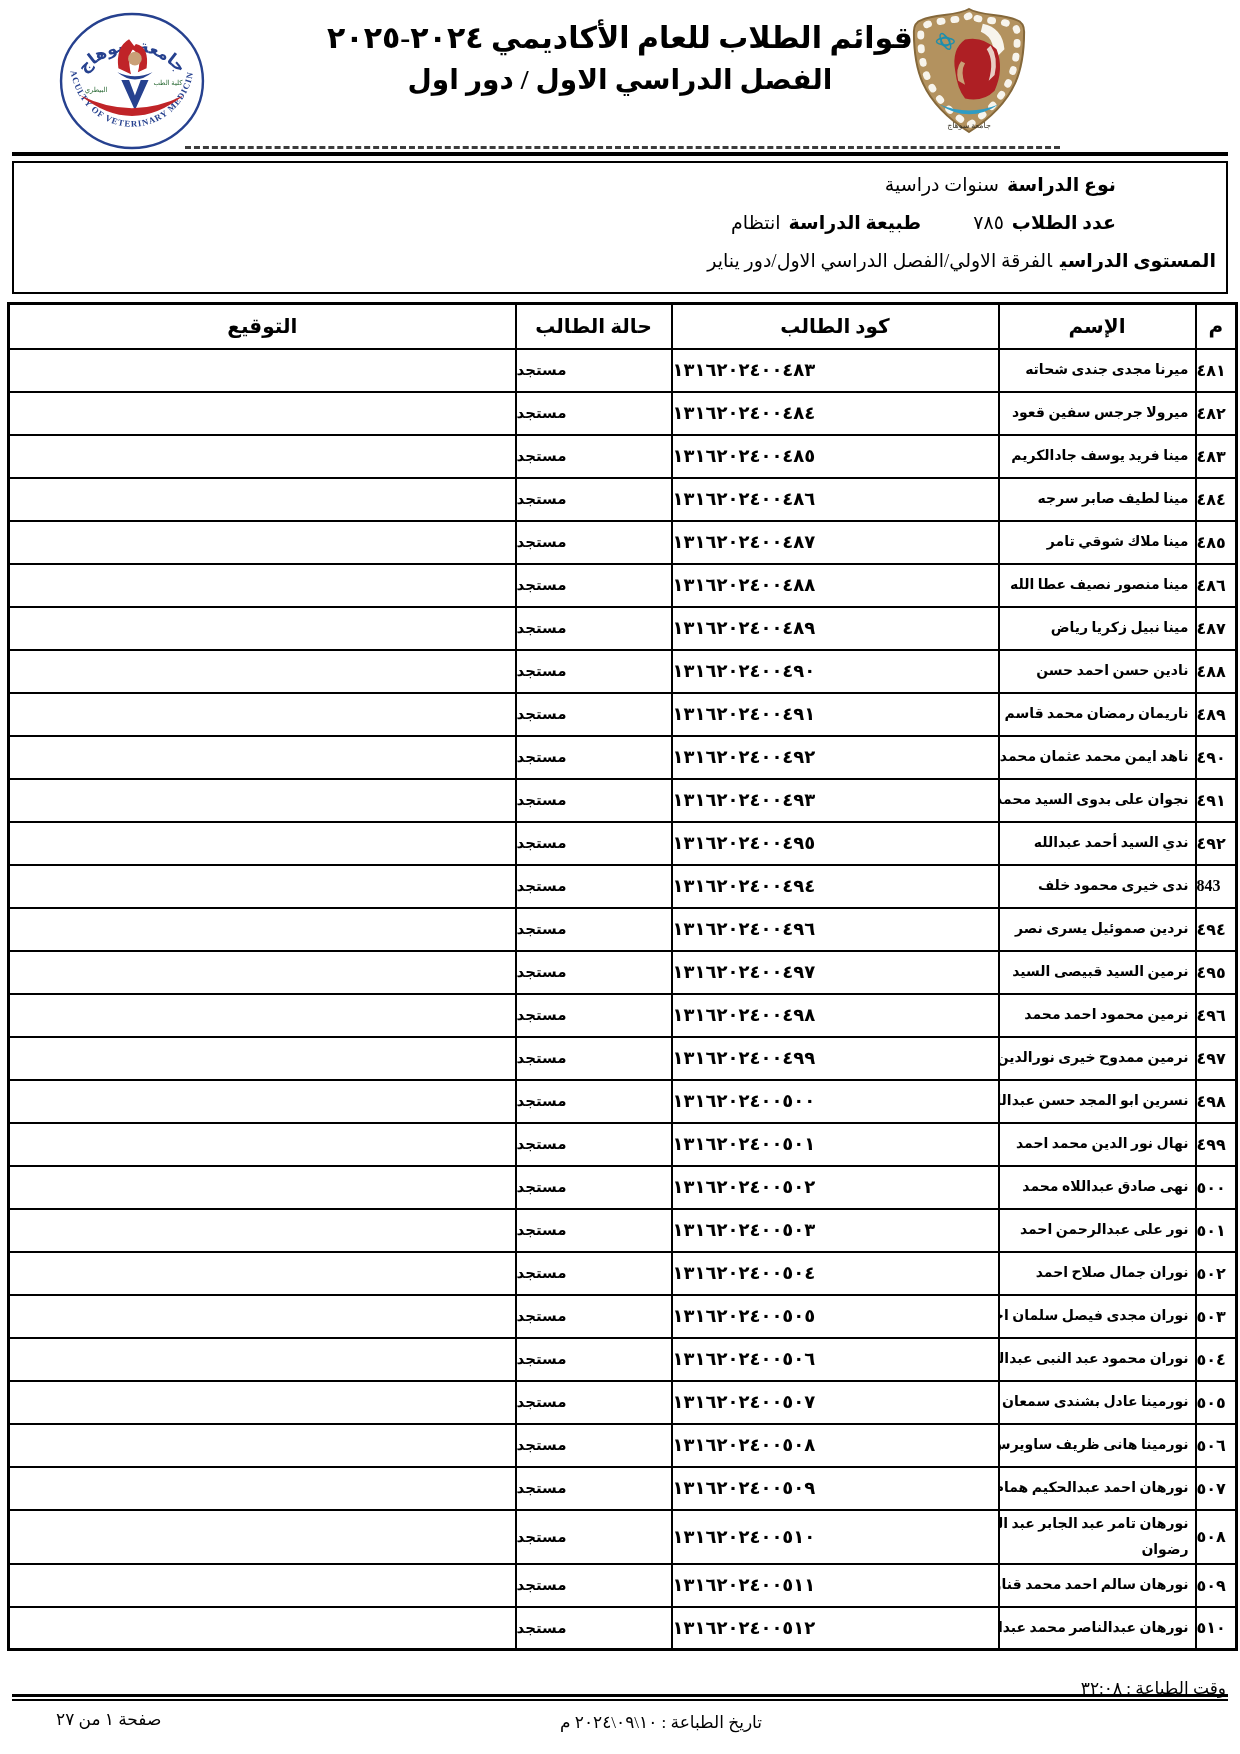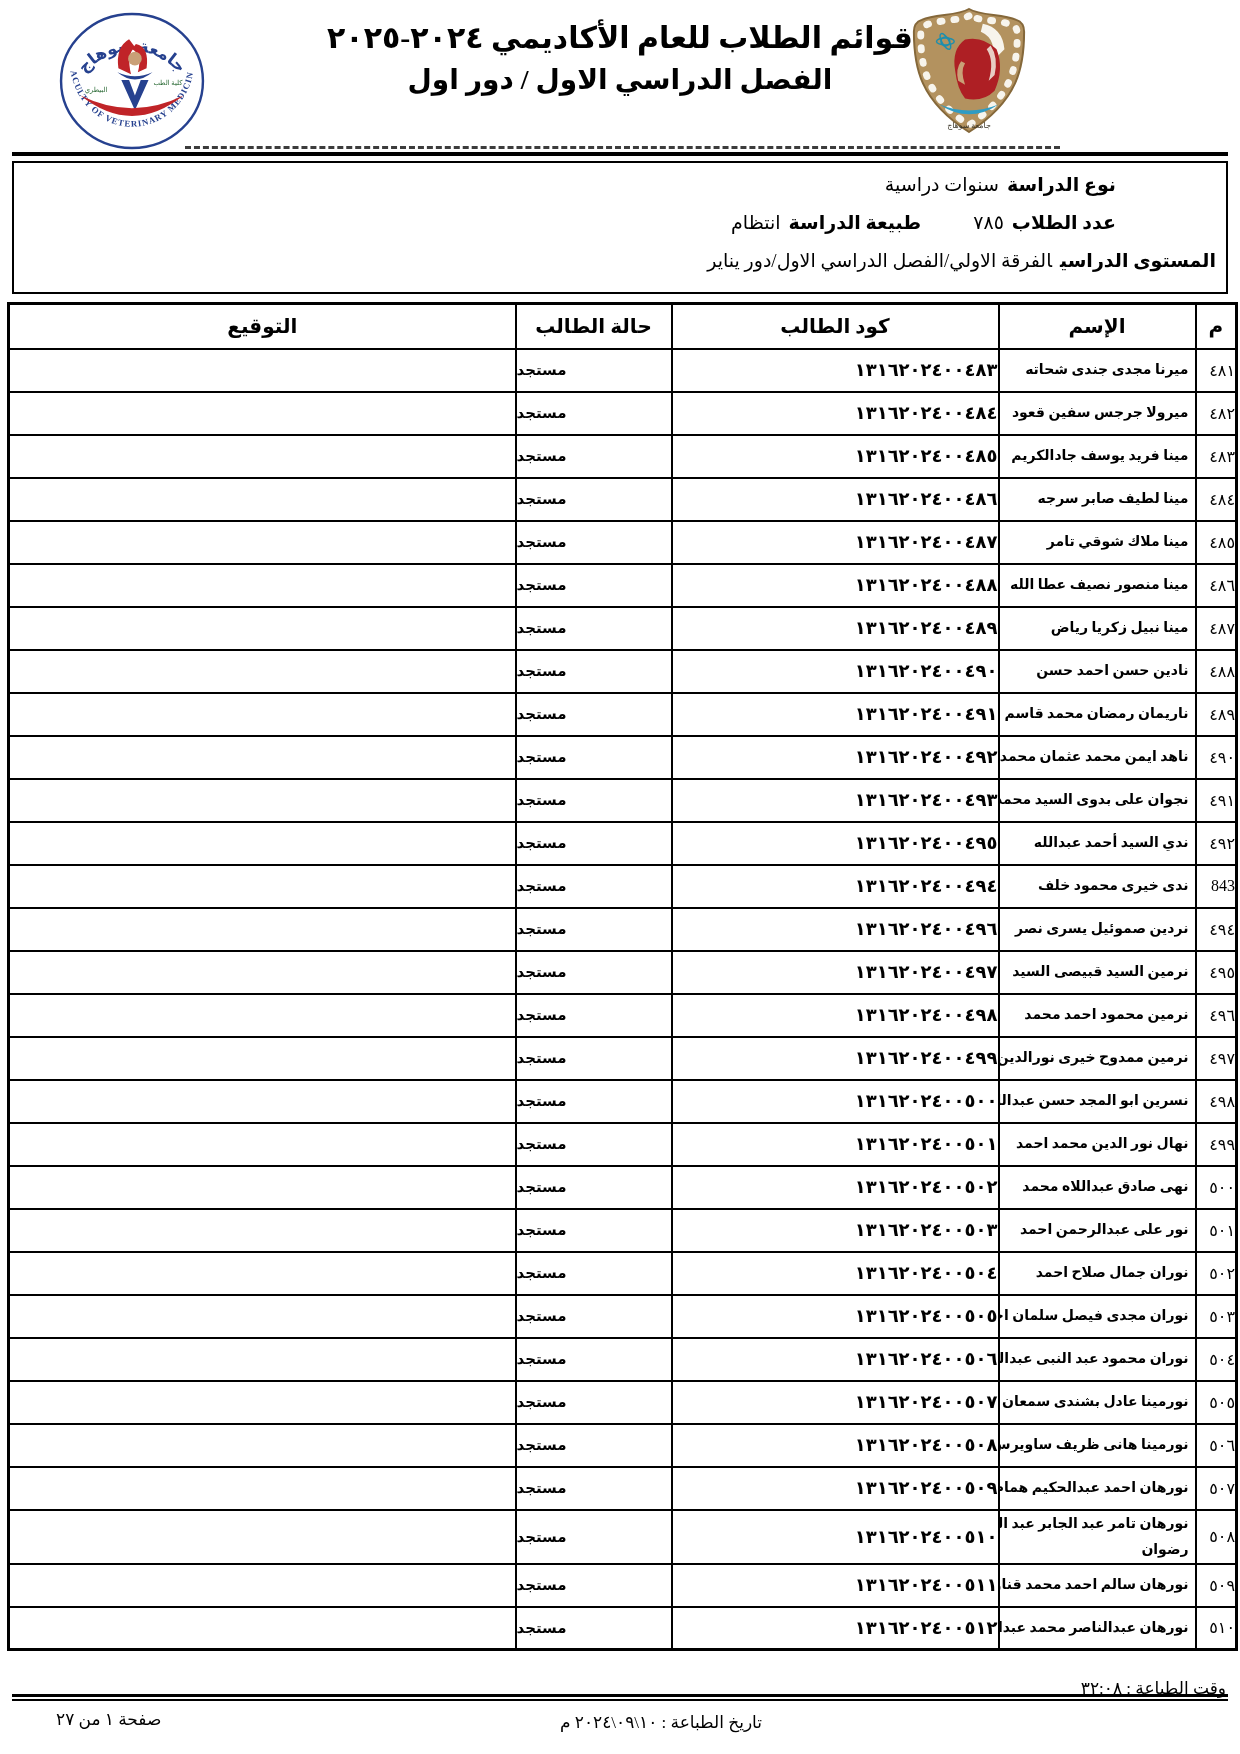--- a/index.html
+++ b/index.html
@@ -26,24 +26,24 @@
   .info-line b{ margin-left:8px; }
   .ind-r{ padding-right:100px; }
   .ind-s{ padding-right:42px; }
   .spacer{ display:inline-block; width:52px; }
   
   .stable{ position:absolute; top:302px; left:7px; width:1228px;
            border-collapse:collapse; table-layout:fixed; border:3px solid #000; }
   .stable th,.stable td{ border:2px solid #000; overflow:hidden; }
   .stable th{ height:45px; font-size:20px; font-weight:bold; text-align:center; }
   .stable td{ height:43px; }
-  .c-no    { font-size:16px; text-align:right; font-weight:normal; }
+  .c-no    { font-size:16px; text-align:left; font-weight:bold; }
   .c-name  { font-size:14px; font-weight:bold; text-align:right; padding-right:6px;
              white-space:pre; line-height:26px; }
-  .c-code  { font-size:18px; font-weight:bold; text-align:right; letter-spacing:3px; }
+  .c-code  { font-size:18px; font-weight:bold; text-align:left; letter-spacing:3px; }
   .c-status{ font-size:15px; font-weight:bold; text-align:left; }
   .c-sig   { }
   
   .botline{ position:absolute; top:1694px; left:12px; width:1216px; height:7px;
             border-top:3px solid #000; border-bottom:2px solid #000; }
   .f-time{ position:absolute; top:1678px; right:14px;  font-size:17px; }
   .f-date{ position:absolute; top:1712px; left:560px;  font-size:17px; }
   .f-page{ position:absolute; top:1709px; left:56px;   font-size:17px; }
 </style>
 </head>

